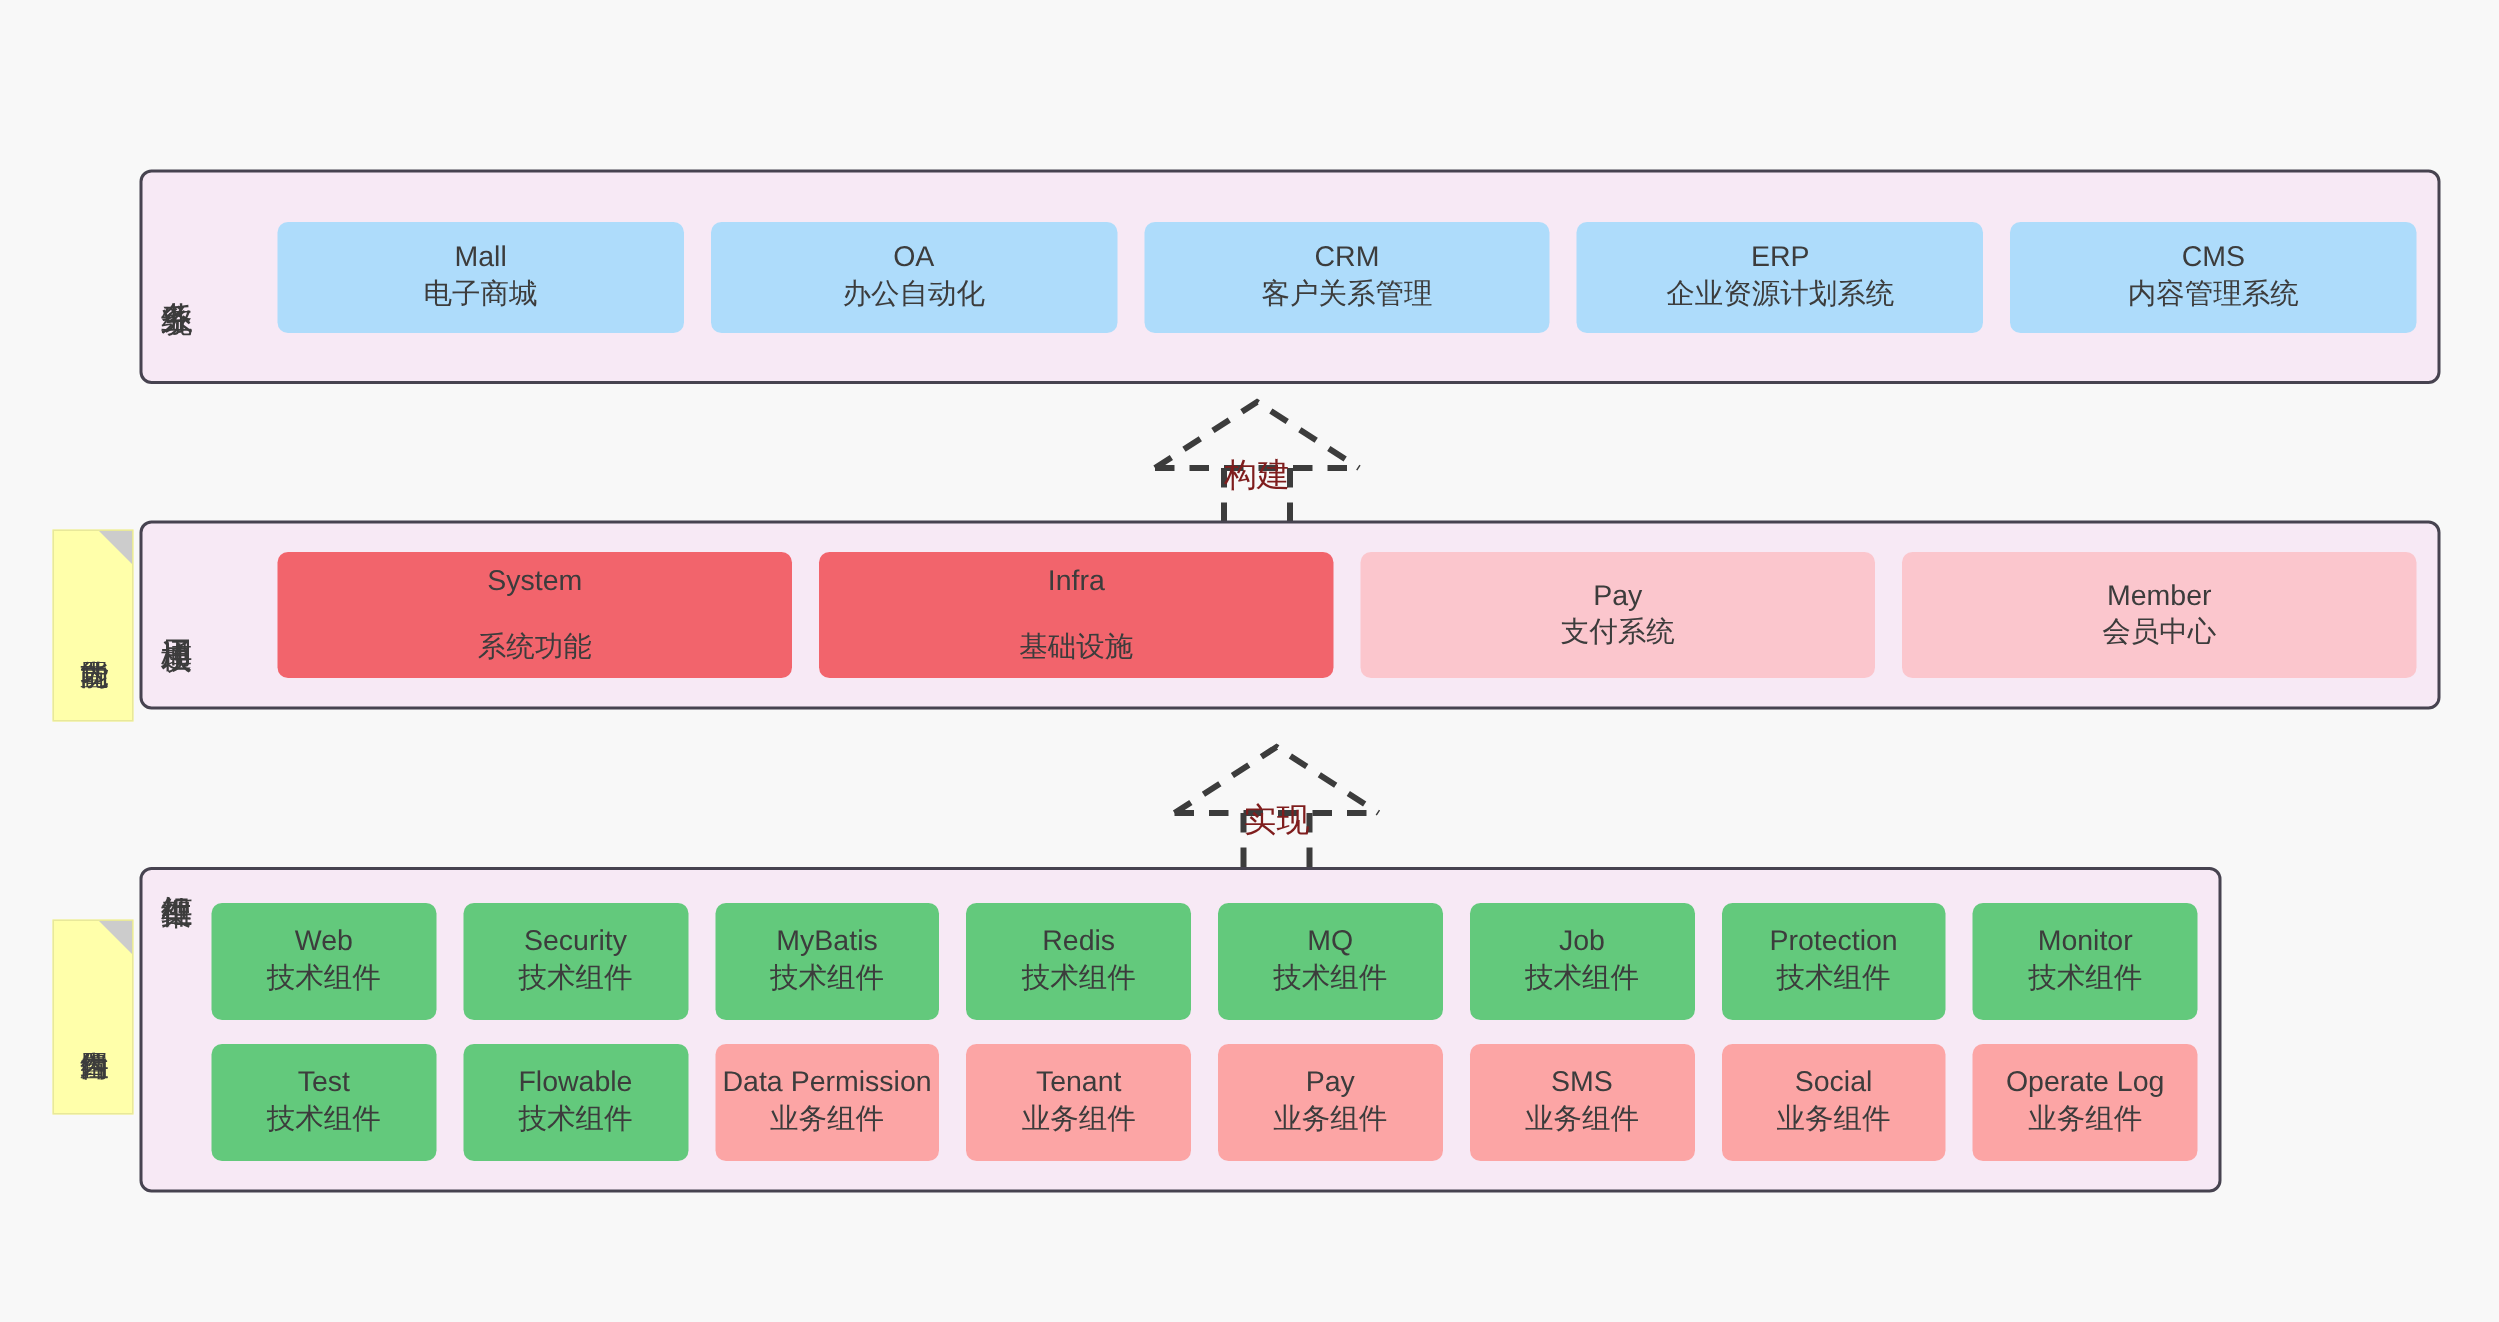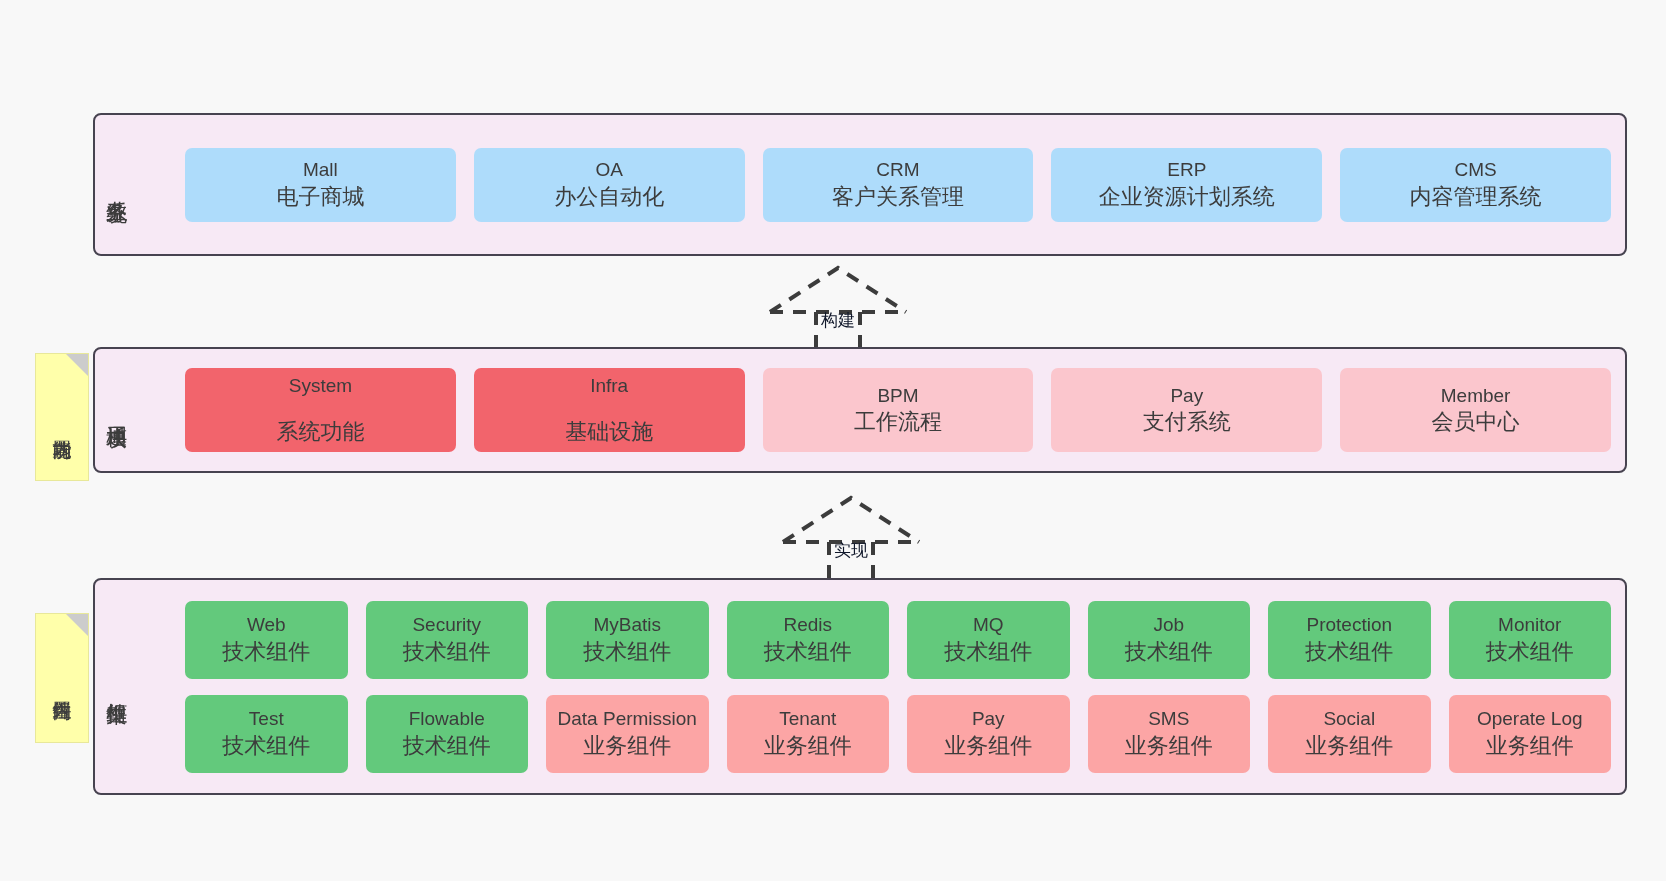--- a/index.html
+++ b/index.html
@@ -63,30 +63,30 @@
     align-items: center;
     justify-content: center;
     text-align: center;
     font-size: 19px;
     line-height: 1.28;
     color: #3c3c3c;
     box-sizing: border-box;
     padding: 6px 4px;
   }
   .card .c-title { font-size: 19px; }
-  .card .c-sub   { font-size: 22px; }
+  .card .c-sub   { font-size: 19px; }
 
   
   #band-business  { left: 93px;  top: 113px; width: 1534px; height: 143px; }
   #band-business .card { height: 74px; }
 
   #band-modules   { left: 93px;  top: 347px; width: 1534px; height: 126px; }
   #band-modules .card { height: 84px; }
 
-  #band-framework { left: 93px;  top: 578px; width: 1534px; height: 217px; }
+  #band-framework { left: 93px;  top: 578px; width: 1388px; height: 217px; flex-direction: column; }
   #band-framework .card { height: 78px; }
 
   
   .c-blue       { background: #aedcfb; }
   .c-red        { background: #f2646c; gap: 20px; }
   .c-pink       { background: #fbc6cd; }
   .c-green      { background: #63c97c; }
   .c-lightgreen { background: #fca5a5; }
 
   
@@ -122,22 +122,22 @@
     position: absolute;
     width: 152px;
     height: 96px;
   }
   .gen-arrow svg { display: block; width: 152px; height: 96px; }
   .gen-arrow .gen-label {
     position: absolute;
     left: 0; right: 0;
     bottom: 26px;
     text-align: center;
-    font-size: 17px;
-    color: #0f172a;
+    font-size: 22px;
+    color: #7f1d1d;
     background: transparent;
   }
   #arrow-build   { left: 762px; top: 262px; }
   #arrow-realize { left: 775px; top: 492px; }
 </style>
 </head>
 <body>
 
 <div class="band" id="band-business">
   <div class="band-label">业务系统</div>
@@ -182,24 +182,20 @@
     <div class="row">
       <div class="card c-red">
         <span class="c-title">System</span>
         <span class="c-sub">系统功能</span>
       </div>
       <div class="card c-red">
         <span class="c-title">Infra</span>
         <span class="c-sub">基础设施</span>
       </div>
       <div class="card c-pink">
-        <span class="c-title">BPM</span>
-        <span class="c-sub">工作流程</span>
-      </div>
-      <div class="card c-pink">
         <span class="c-title">Pay</span>
         <span class="c-sub">支付系统</span>
       </div>
       <div class="card c-pink">
         <span class="c-title">Member</span>
         <span class="c-sub">会员中心</span>
       </div>
     </div>
   </div>
 </div>

